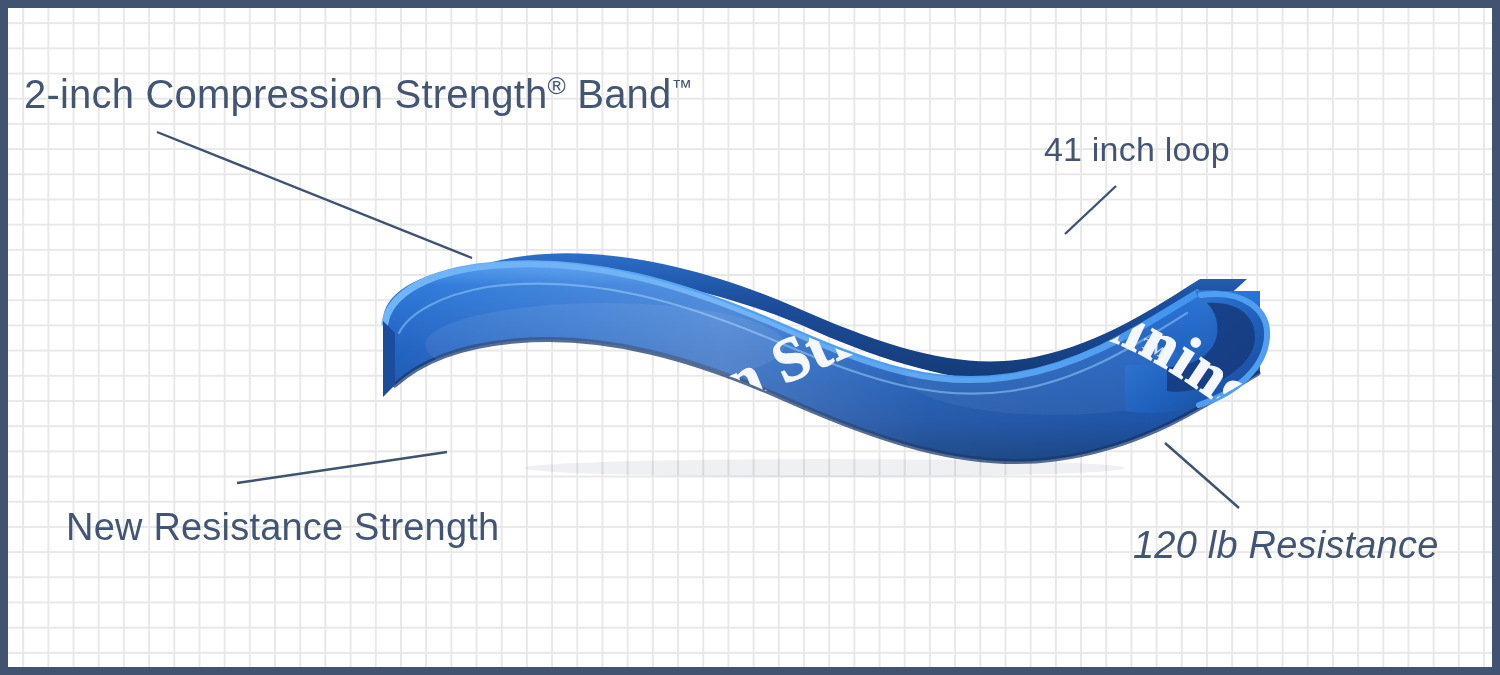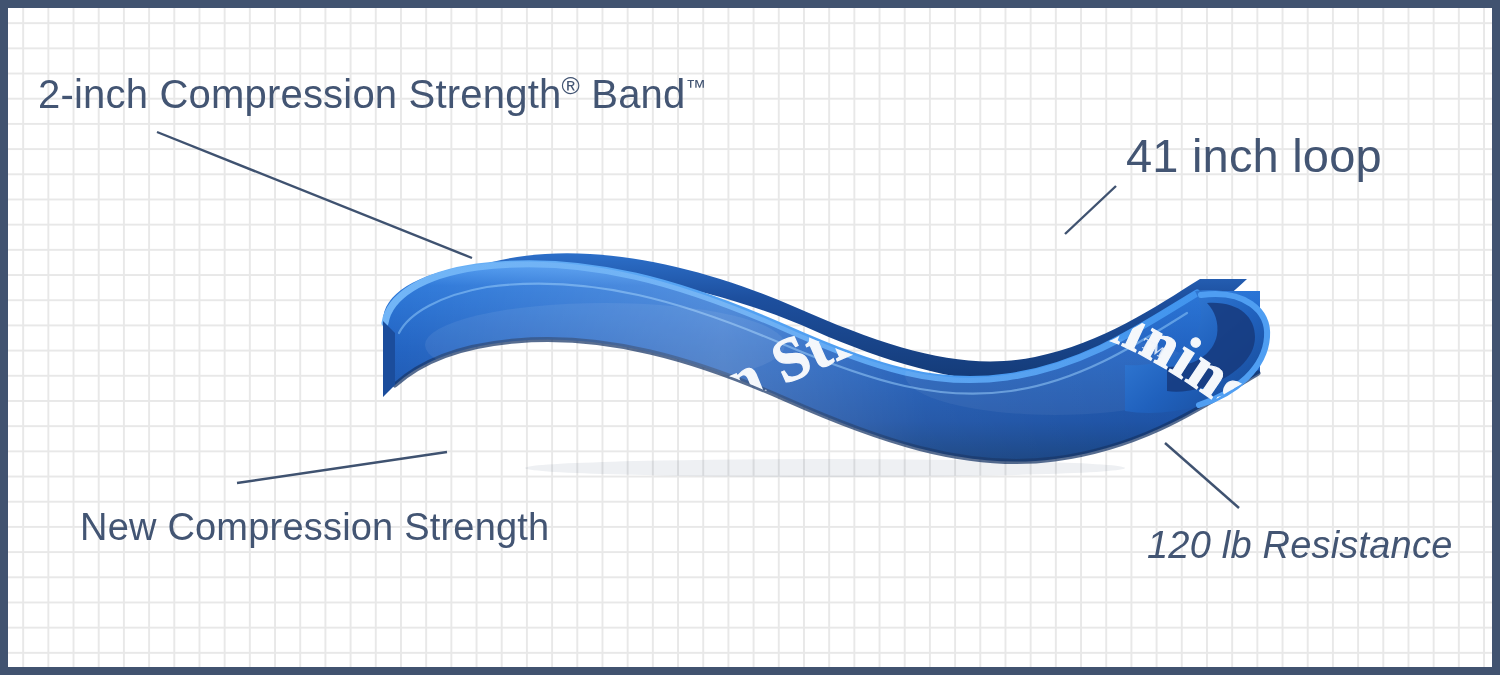--- a/index.html
+++ b/index.html
@@ -50,31 +50,30 @@
   #band-art svg { display: block; width: 100%; height: 100%; }
 
   
   .callout {
     position: absolute;
     color: #435573;
     font-weight: 400;
     letter-spacing: 0.2px;
     white-space: nowrap;
     line-height: 1.12;
-    margin-left: 14px;
   }
   #label-band {
     left: 24px;
     top: 72px;
     font-size: 40px;
   }
   #label-loop {
-    left: 1112px;
+    left: 1044px;
     top: 130px;
-    font-size: 47px;
+    font-size: 34px;
   }
   #label-resistance {
     left: 1133px;
     top: 524px;
     font-size: 38px;
     font-style: italic;
   }
   #label-programming {
     left: 66px;
     top: 502px;
@@ -283,19 +282,19 @@
   </svg>
 
   <div class="callout" id="label-band">
     <span>2-inch Compression Strength</span><span class="reg-mark">®</span>
     <span>Band</span><span class="sup-mark">™</span>
   </div>
 
   <div class="callout" id="label-loop">41 inch loop</div>
 
   <div class="callout" id="label-programming">
-    <div>New Compression Strength</div>
+    <div>New Resistance Strength</div>
   </div>
 
   <div class="callout" id="label-resistance">120 lb Resistance</div>
 
   <div id="frame"></div>
 </div>
 
 </body></html>

